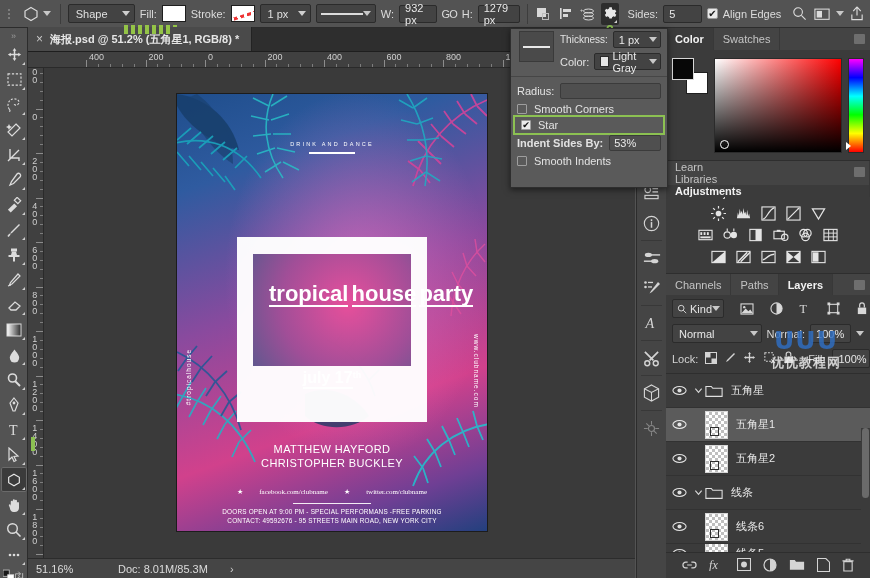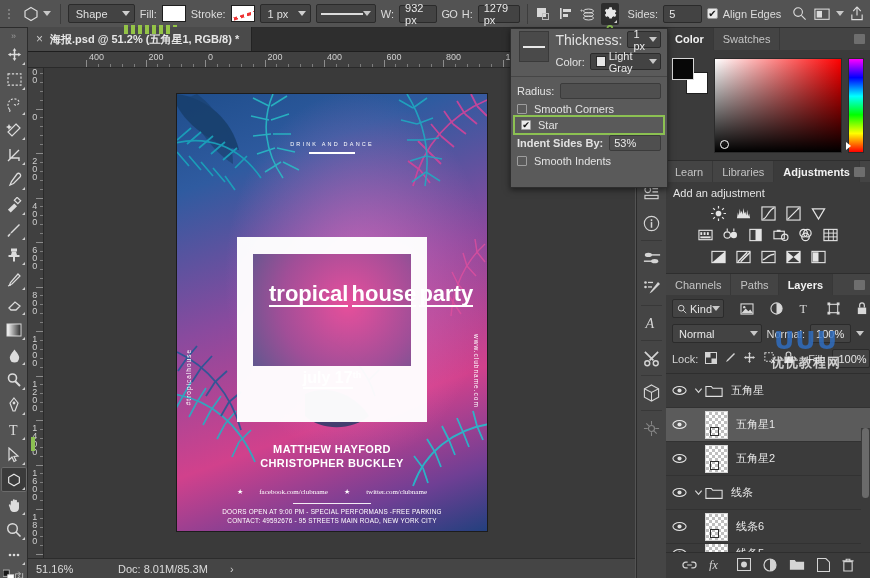--- a/index.html
+++ b/index.html
@@ -741,21 +741,21 @@
       <div style="position:absolute;left:0;top:275px;width:100%;text-align:center;">
         <span style="color:#fff;font-size:16px;font-weight:bold;border-bottom:2px solid #fff;padding-bottom:1px;">july 17</span><span style="color:#fff;font-size:9px;font-weight:bold;vertical-align:super;">th</span>
       </div>
 
       <div style="position:absolute;left:8px;top:255px;color:#fff;font-size:6.5px;letter-spacing:1px;
         writing-mode:vertical-rl;transform:rotate(180deg);">#tropicalhouse</div>
       <div style="position:absolute;right:7px;top:240px;color:#fff;font-size:6.5px;letter-spacing:1px;
         writing-mode:vertical-rl;">www.clubname.com</div>
 
       <div style="position:absolute;left:0;top:348px;width:100%;text-align:center;color:#fff;
-        font-size:11px;font-weight:bold;line-height:14px;letter-spacing:.4px;">
+        font-size:11px;font-weight:normal;line-height:14px;letter-spacing:.4px;">
         <div>MATTHEW HAYFORD</div>
         <div>CHRISTOPHER BUCKLEY</div>
       </div>
 
       <div style="position:absolute;left:0;top:394px;width:100%;display:flex;justify-content:center;
         gap:16px;color:#fff;font-size:7px;font-family:'Liberation Serif',serif;align-items:center;">
         <span style="font-size:7px;">★</span>
         <span>facebook.com/clubname</span>
         <span style="font-size:7px;">★</span>
         <span>twitter.com/clubname</span>
@@ -768,21 +768,21 @@
     </div>
   </div>
 
   <div style="position:absolute;left:31px;top:437px;width:4px;height:14px;background:#8cc152;"></div>
 
   <div class="path-popup">
     <div class="pp-row" style="align-items:flex-start;">
       <div class="pp-preview"></div>
       <div style="flex:1">
         <div style="display:flex;align-items:center;gap:5px;margin-bottom:5px;">
-          <span style="font-size:14px;">Thickness:</span>
+          <span style="font-size:10px;">Thickness:</span>
           <div class="pp-dd" style="flex:1">
             <span>1 px</span>
             <span class="caret"></span>
           </div>
         </div>
         <div style="display:flex;align-items:center;gap:5px;">
           <span style="font-size:11px;">Color:</span>
           <div class="pp-dd" style="flex:1">
             <span style="display:flex;align-items:center;gap:3px;">
               <span style="width:13px;height:11px;background:#e6e6e6;border:1px solid #2a2a2a;display:inline-block;"></span>
@@ -902,21 +902,21 @@
         <div class="fg"></div>
       </div>
       <div class="sq">
           <span class="picker"></span>
         </div>
       <div class="huebar">
           <span class="pick"></span>
         </div>
     </div>
 
-    <div class="tabstrip" style="border-top:1px solid #2e2e2e;">
+    <div class="tabstrip" style="border-top:1px solid #2e2e2e;flex-direction:column;">
       <div class="ptab">
           <span>Learn</span>
         </div>
       <div class="ptab">
           <span>Libraries</span>
         </div>
       <div class="ptab on">
           <span>Adjustments</span>
         </div>
       <div class="pmenu"></div>

